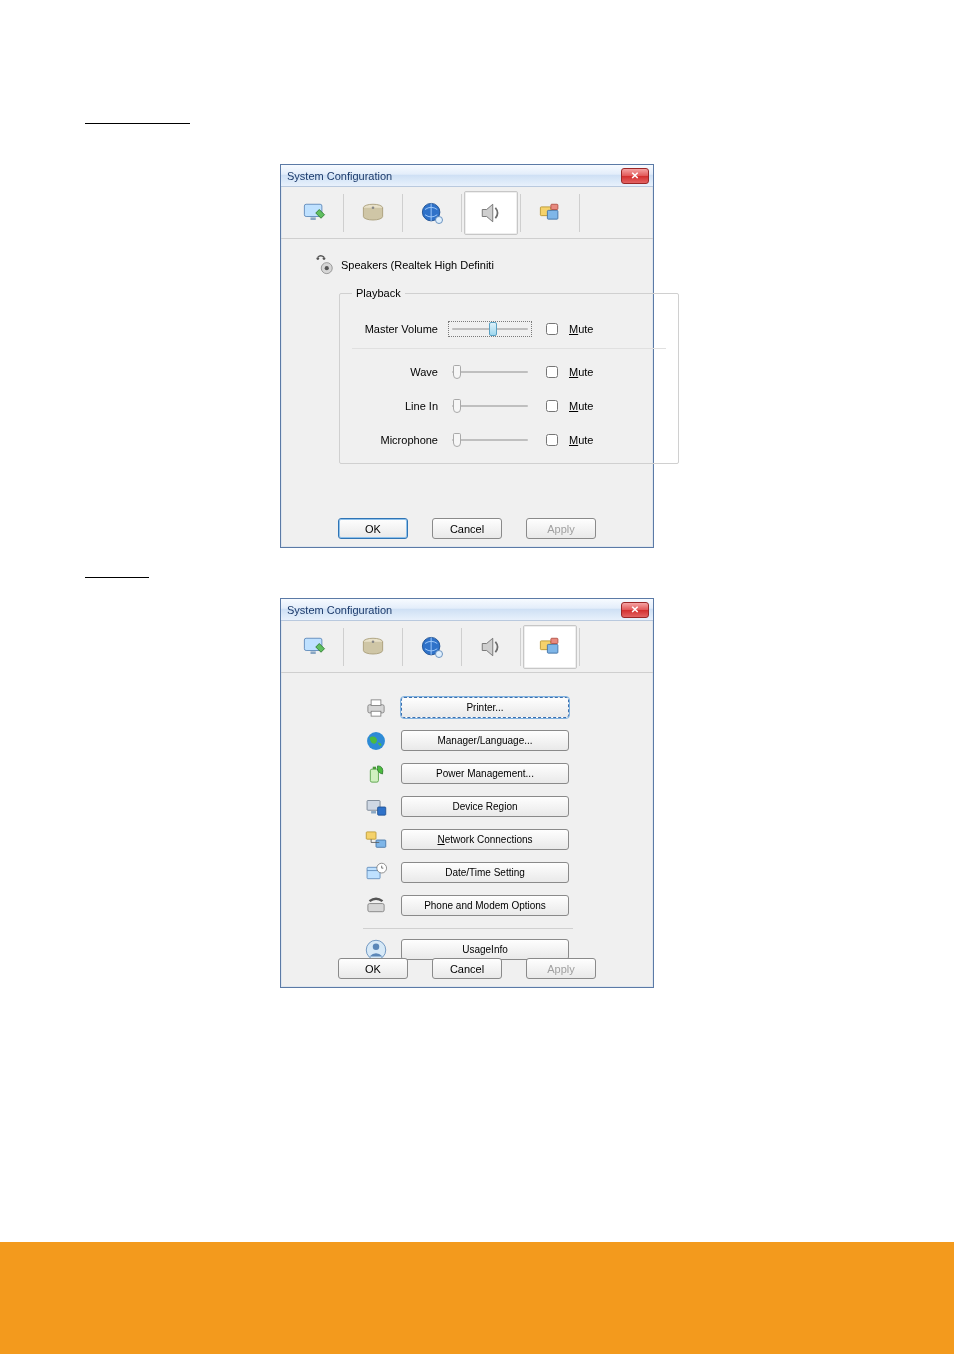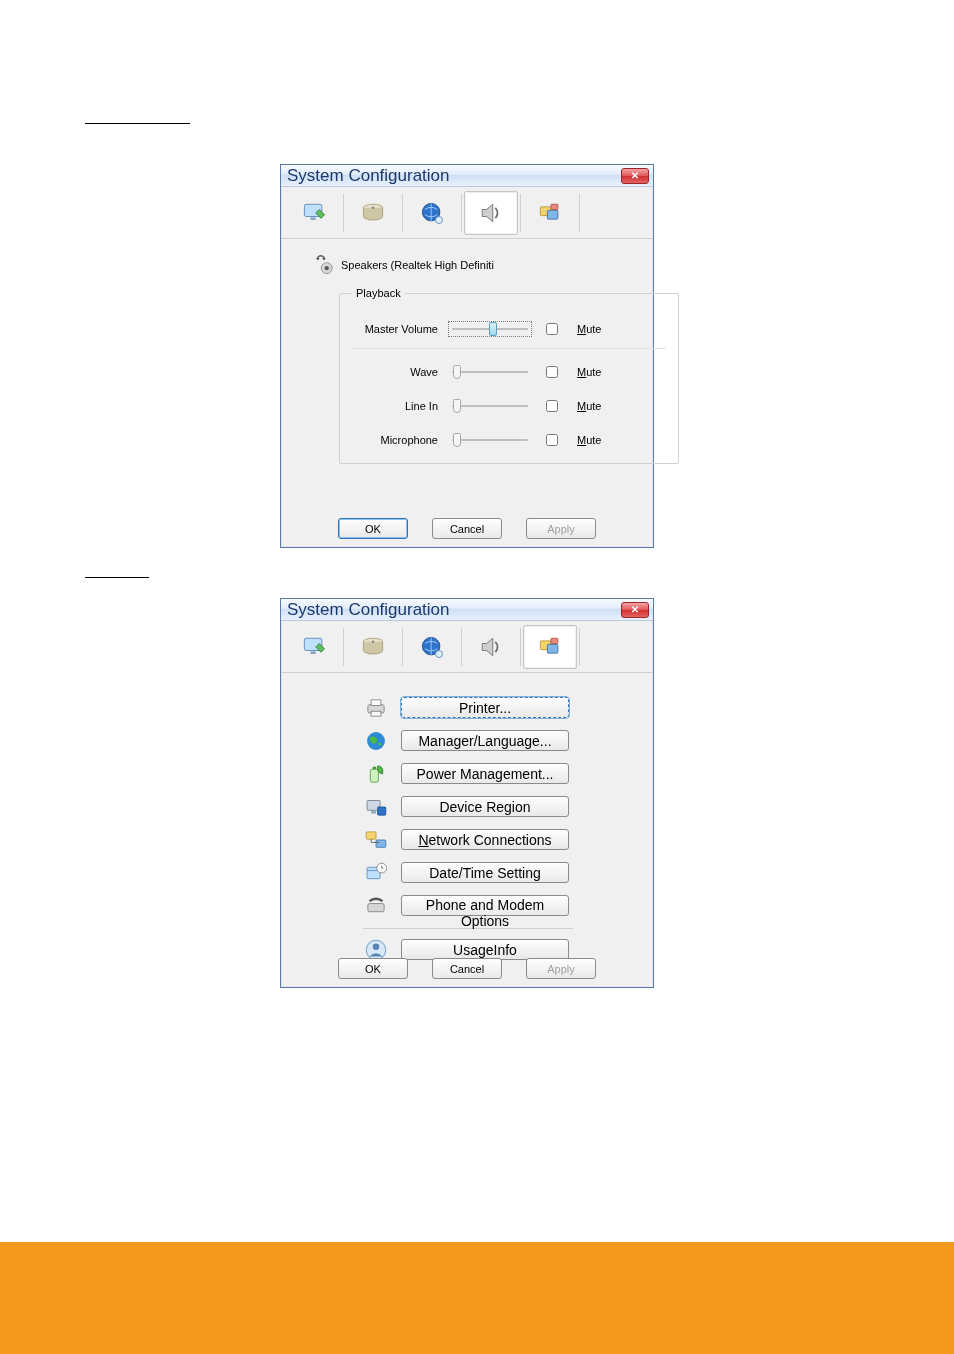--- a/index.html
+++ b/index.html
@@ -30,21 +30,21 @@
     height: 22px;
     background: linear-gradient(#f7fbff,#e3edfa 45%,#cddff4 46%,#e8f1fc);
     border-bottom: 1px solid #b9c9de;
     display: flex;
     align-items: center;
     justify-content: space-between;
     padding: 0 4px;
   }
   .titlebar-title {
     color: #1b3a6b;
-    font-size: 17px;
+    font-size: 11px;
     padding-left: 2px;
   }
   .close-btn {
     width: 28px; height: 16px;
     background: linear-gradient(#f5a3a3,#e25a5a 48%,#d32f2f 52%,#e36363);
     border: 1px solid #9a2727;
     border-radius: 3px;
     display: flex; align-items: center; justify-content: center;
     color: #fff; font-weight: bold; font-size: 10px;
     line-height: 1;
@@ -125,21 +125,21 @@
     width: 8px; height: 14px; margin-top: -6px;
     background: linear-gradient(#dff1f9,#9ed7ee);
     border: 1px solid #5aa0c2; border-radius: 2px;
   }
   input[type=range].plain::-webkit-slider-thumb {
     background: #f6f6f6;
     border: 1px solid #a9a9a9;
     border-radius: 2px 2px 5px 5px;
   }
   .chk {
-    display: flex; align-items: center; gap: 16px;
+    display: flex; align-items: center; gap: 8px;
     margin-left: 10px;
     color: #000;
   }
   .chk input { width: 12px; height: 12px; }
   .u { text-decoration: underline; }
 
   .btnbar {
     position: absolute;
     left: 0; right: 0; bottom: 8px;
     display: flex; justify-content: center; gap: 24px;
@@ -163,21 +163,21 @@
   .item-row {
     display: flex; align-items: center; gap: 12px;
     height: 33px;
   }
   .item-row .icon {
     width: 26px; height: 26px; flex: 0 0 26px;
     display:flex; align-items:center; justify-content:center;
   }
   button.wide {
     width: 168px; height: 21px;
-    font-size: 14px;
+    font-size: 10px;
     background: linear-gradient(#fefefe,#e9e9e9);
     border: 1px solid #8a8a8a;
     border-radius: 3px;
   }
   button.wide.focus {
     border: 1px dashed #3a70b1;
     outline: 1px solid #7fb1df;
   }
   .others-list {
     margin: 8px 0 0 64px;

